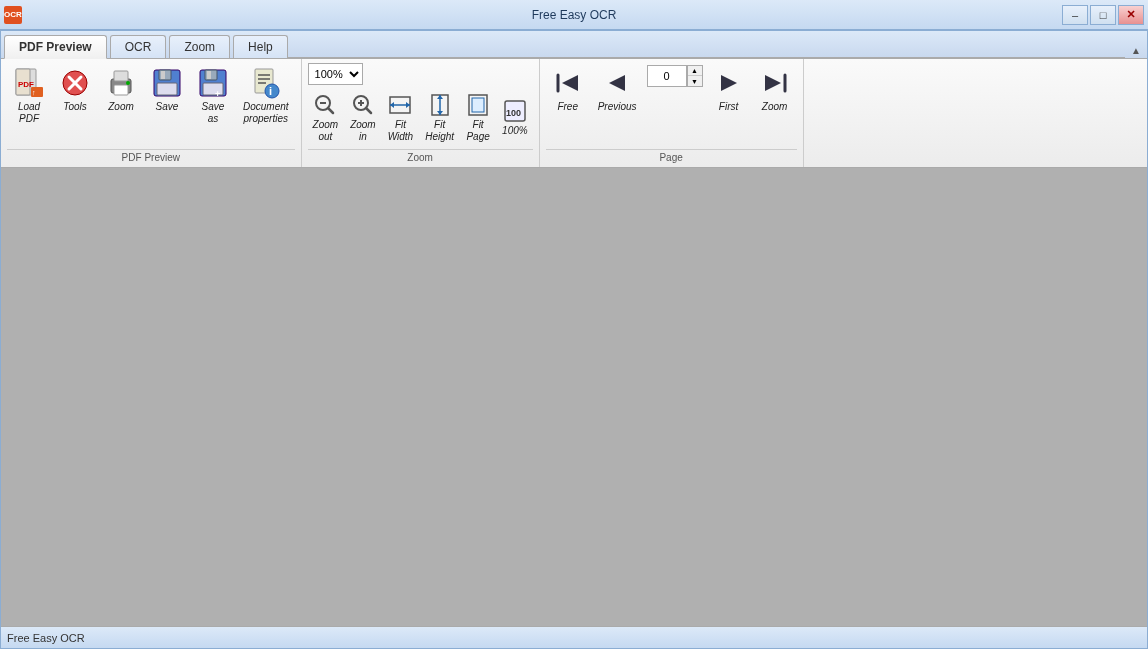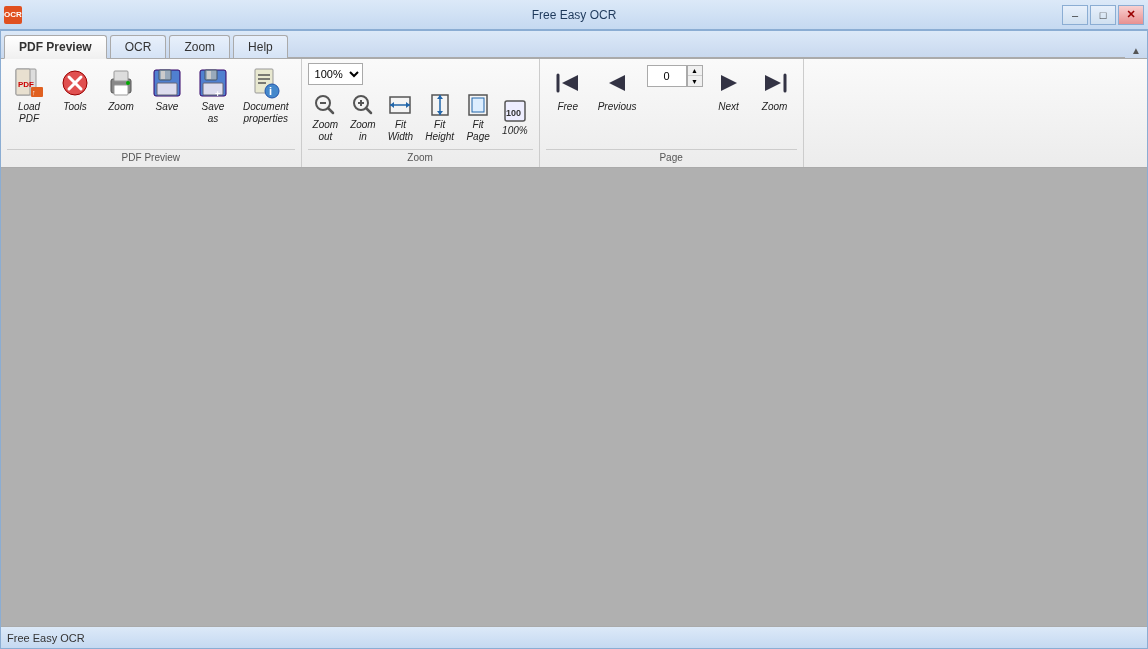--- a/index.html
+++ b/index.html
@@ -488,21 +488,21 @@
             </div>
           </div>
         </div>
 
         <div class="rib-btn">
           <div class="rib-btn-icon">
             <svg width="32" height="32" viewBox="0 0 32 32">
               <polygon points="8,8 24,16 8,24" fill="#334"></polygon>
             </svg>
           </div>
-          <div class="rib-btn-label">Next</div>
+          <div class="rib-btn-label">First</div>
         </div>
 
         <div class="rib-btn">
           <div class="rib-btn-icon">
             <svg width="32" height="32" viewBox="0 0 32 32">
               <line x1="26" y1="8" x2="26" y2="24" stroke="#334" stroke-width="3" stroke-linecap="round"></line>
               <polygon points="6,8 22,16 6,24" fill="#334"></polygon>
             </svg>
           </div>
           <div class="rib-btn-label">Zoom</div>

